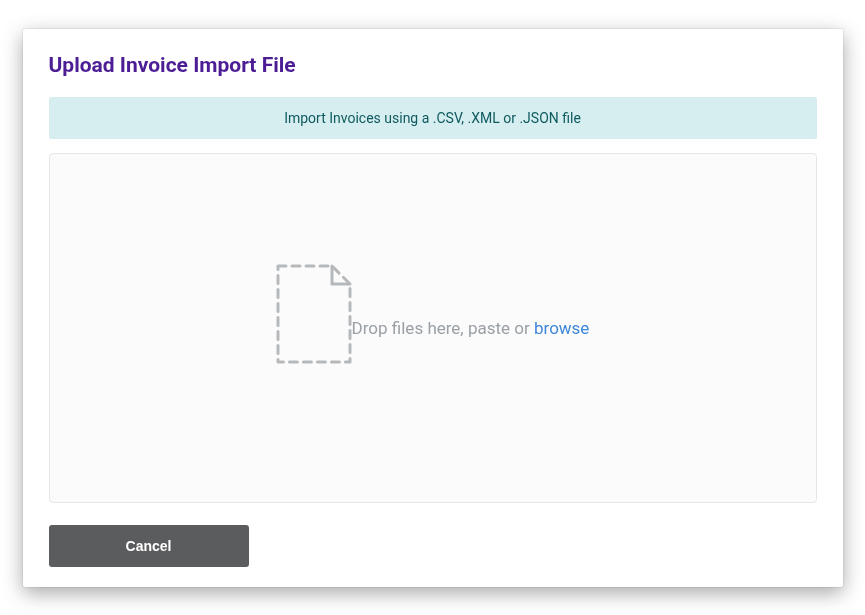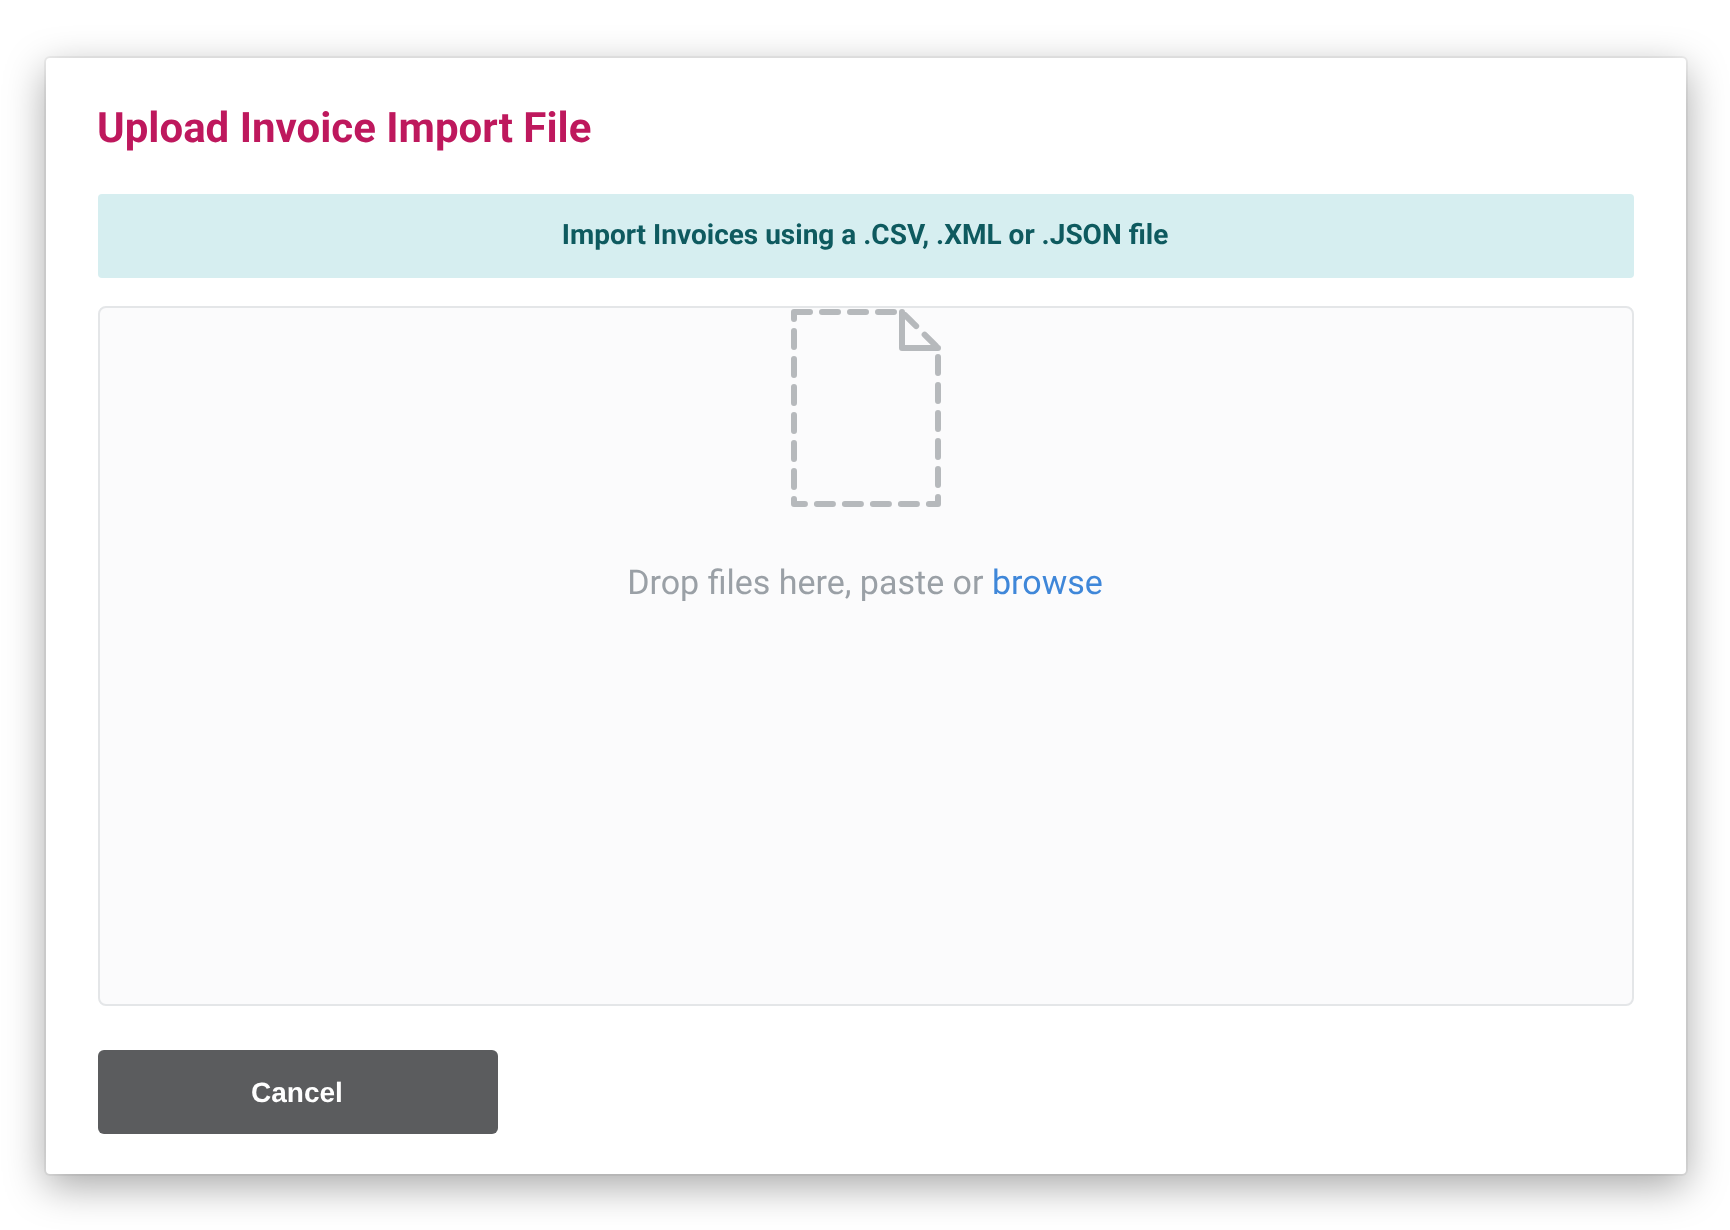--- a/index.html
+++ b/index.html
@@ -19,41 +19,42 @@
     .modal {
       width: 820px;
       background: #ffffff;
       border-radius: 2px;
       box-shadow: 0 6px 20px rgba(0,0,0,0.35), 0 0 0 1px rgba(0,0,0,0.05);
       padding: 24px 26px 20px 26px;
     }
     .modal-title {
       font-size: 21px;
       font-weight: 700;
-      color: #be185d;
+      color: #4c1d95;
       margin-bottom: 20px;
     }
     .info-banner {
       background: #d6eef0;
       color: #0e5a5f;
       font-size: 14px;
-      font-weight: 700;
+      font-weight: 400;
       text-align: center;
       padding: 13px 10px;
       border-radius: 2px;
       margin-bottom: 14px;
     }
     .dropzone {
       border: 1px solid #e4e6e8;
       background: #fbfbfc;
       border-radius: 4px;
       height: 350px;
       display: flex;
-      flex-direction: column;
+      flex-direction: row;
       align-items: center;
+      justify-content: center;
       margin-bottom: 22px;
       cursor: pointer;
     }
     .file-icon {
       width: 76px;
       height: 100px;
       margin-bottom: 28px;
     }
     .dropzone-text {
       font-size: 17px;

